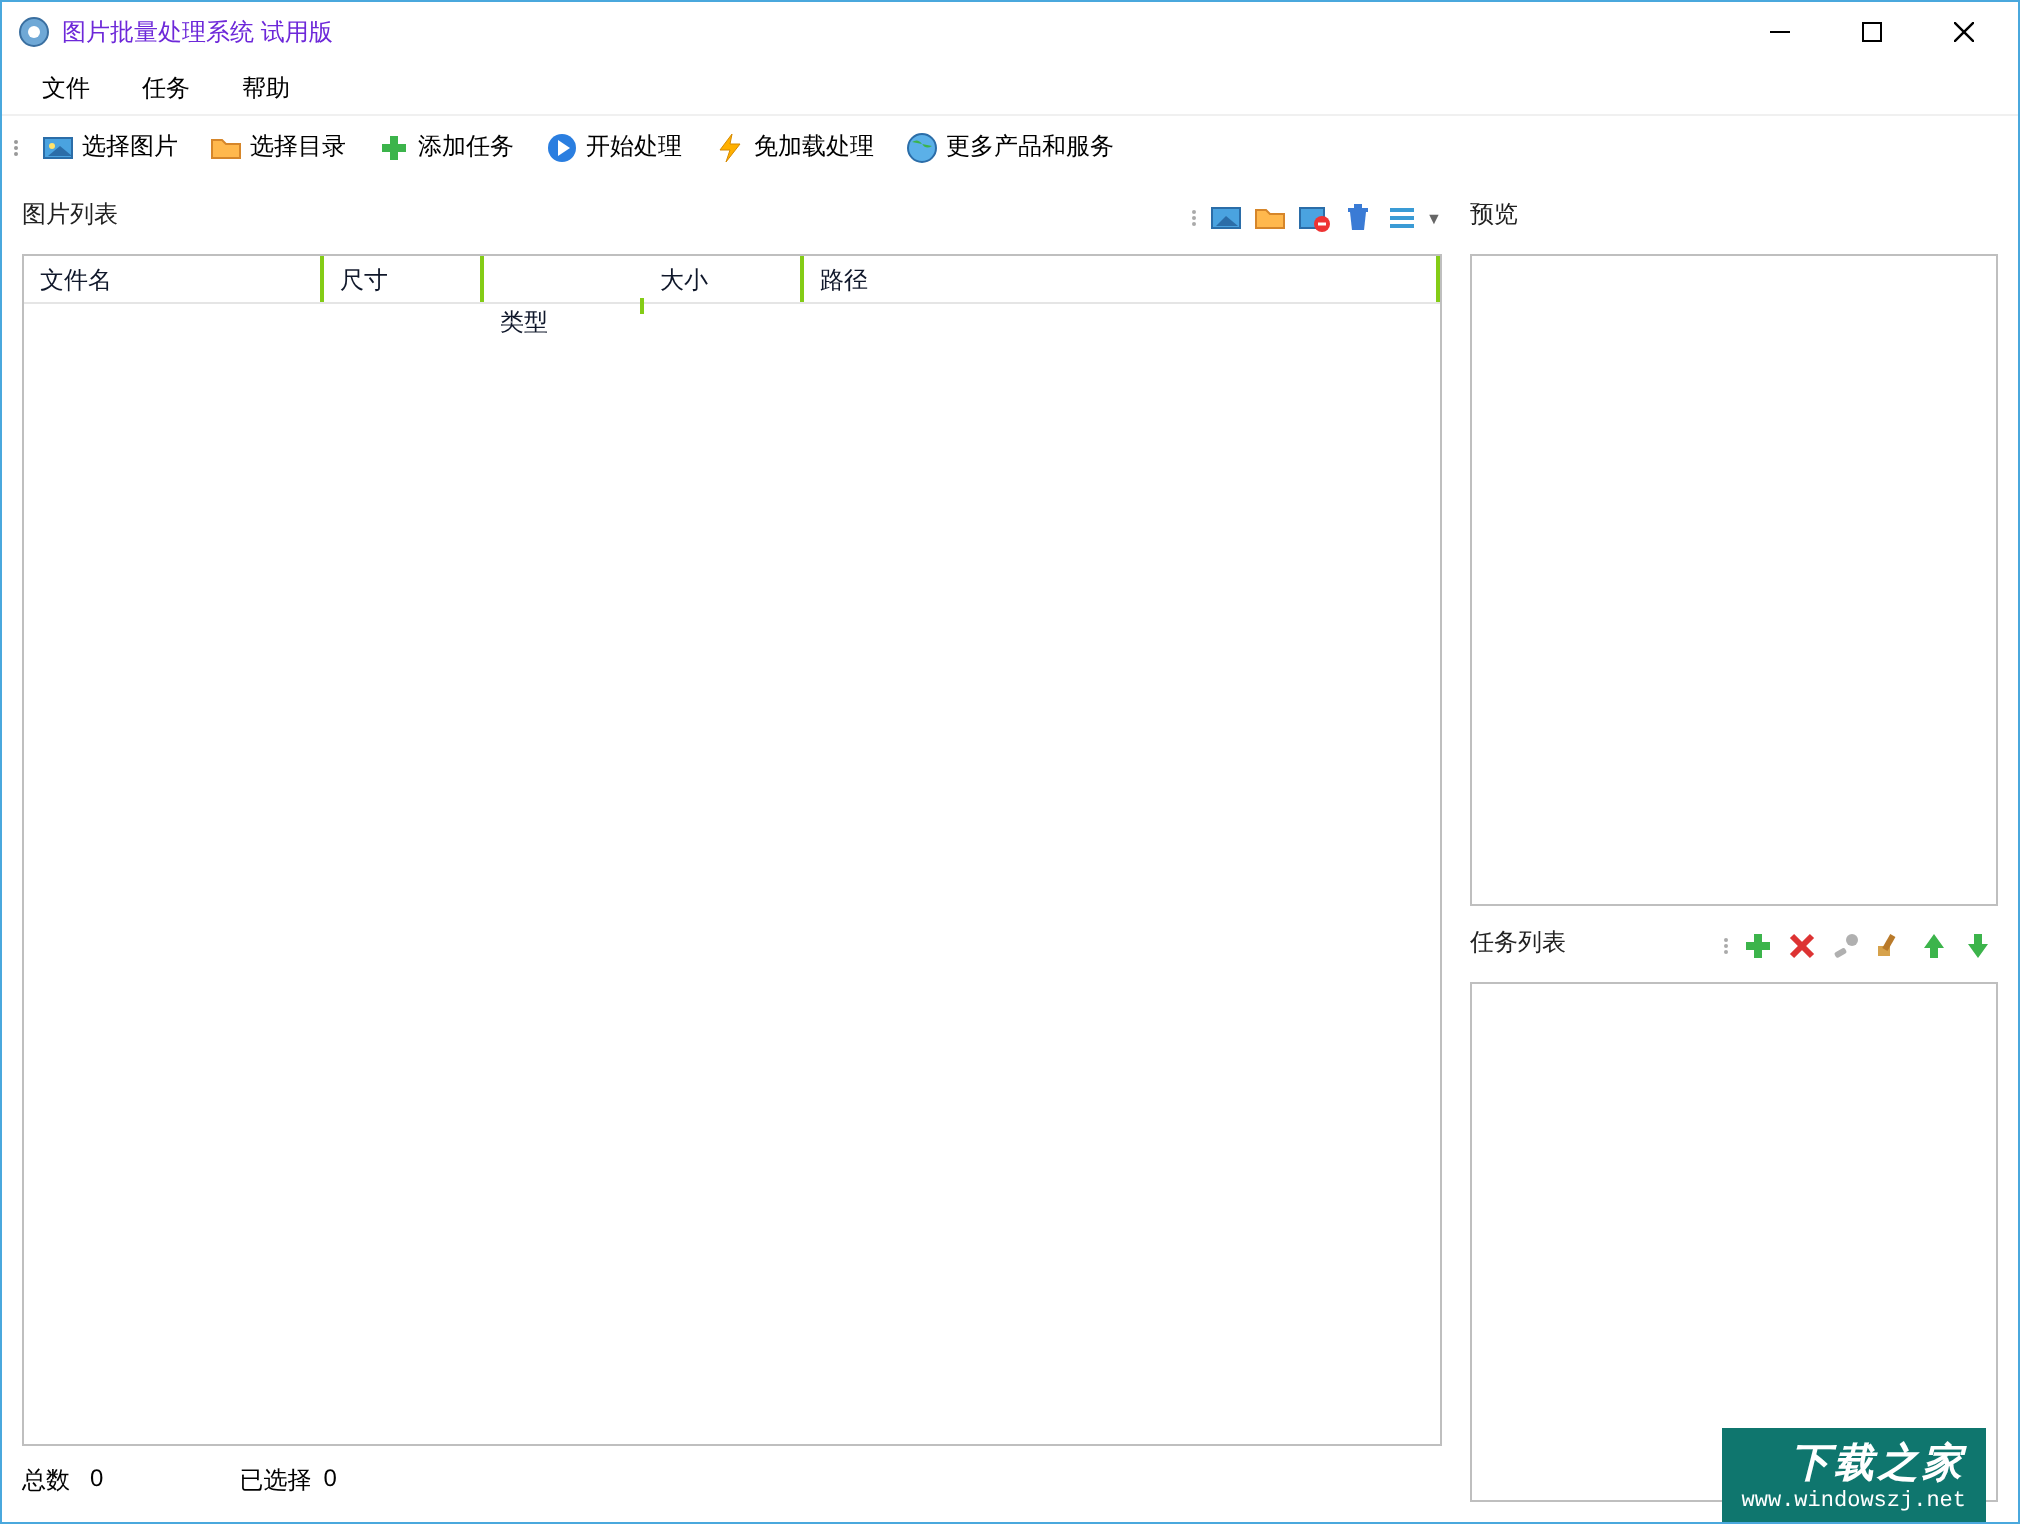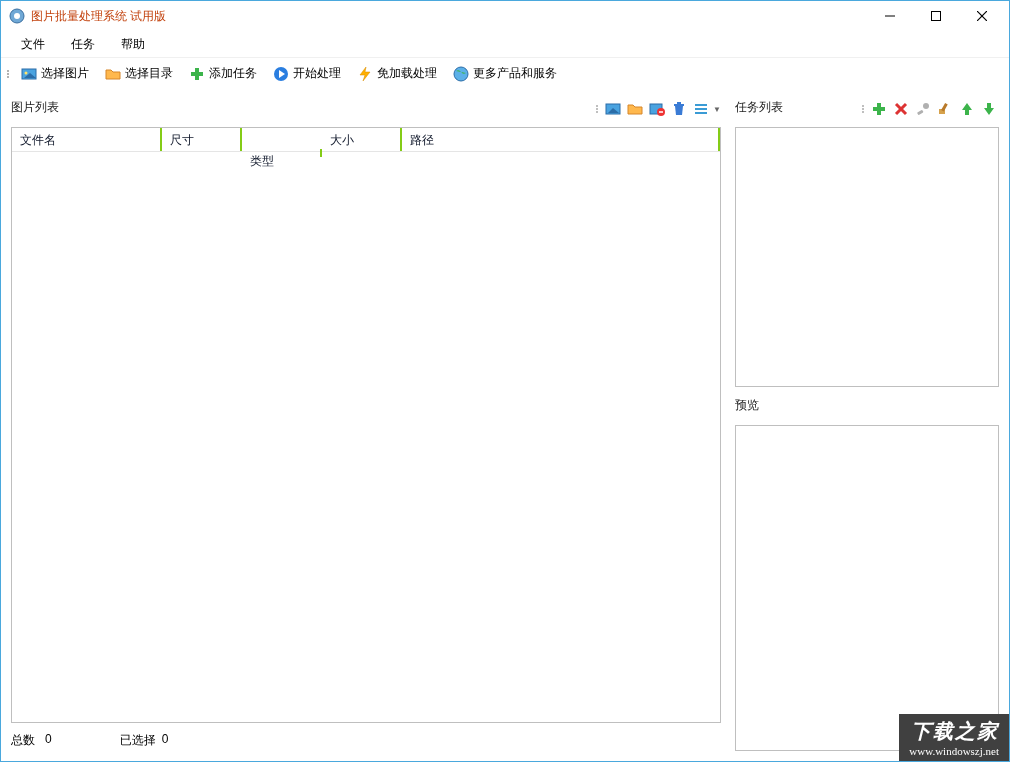--- a/index.html
+++ b/index.html
@@ -2,21 +2,21 @@
 <html><head>
 <meta charset="utf-8">
 <style>
 * { box-sizing: border-box; margin: 0; padding: 0; }
 body { font-family: "Microsoft YaHei", "SimSun", Arial, sans-serif; font-size: 12px; background: #fff; overflow: hidden; }
 
 .window { width: 1010px; height: 762px; border: 1px solid #4aa8dd; background: #fff; position: relative; }
 
 .titlebar { height: 30px; display: flex; align-items: center; padding: 0 4px 0 8px; background: #fff; }
 .titlebar .app-icon { width: 16px; height: 16px; margin-right: 6px; }
-.titlebar .title { flex: 1; color: #c2410c; font-family: Liberation Serif, serif; }
+.titlebar .title { flex: 1; color: #6d28d9; }
 .winbtns { display: flex; }
 .winbtn { width: 46px; height: 28px; display: flex; align-items: center; justify-content: center; cursor: pointer; }
 
 .menubar { height: 26px; display: flex; align-items: center; padding-left: 8px; gap: 2px; text-align: center; }
 .menubar .menu-item { padding: 4px 12px; cursor: pointer; }
 
 .toolbar { height: 32px; display: flex; align-items: center; padding-left: 4px; border-top: 1px solid #f0f0f0; }
 .toolbar .grip { width: 6px; height: 22px; margin-right: 2px; display:flex; flex-direction:column; justify-content:center; gap:1px; }
 .toolbar .grip span { width:2px; height:2px; background:#999; border-radius:50%; margin-left:2px; }
 .tb-btn { display: flex; align-items: center; padding: 3px 8px; cursor: pointer; gap: 4px; }
@@ -45,21 +45,21 @@
 .list-body { flex:1; }
 
 .status-row { height: 22px; display: flex; align-items: center; gap: 8px; margin-top: 6px; }
 .status-item { display: flex; gap: 6px; }
 .status-item .label { min-width: 28px; }
 .status-item.sel { margin-left: 60px; }
 
 .task-box { border: 1px solid #bfbfbf; height: 260px; background: #fff; }
 .preview-box { border: 1px solid #bfbfbf; flex: 1; background: #fff; }
 
-.watermark { position: absolute; right: 0; bottom: 0; background: #404040; color: #fff; padding: 4px 10px; font-family: Liberation Serif, serif; text-align: right; }
+.watermark { position: absolute; right: 16px; bottom: 0; background: #0f766e; color: #fff; padding: 4px 10px; font-family: Liberation Mono, monospace; text-align: right; }
 .watermark .big { font-size: 20px; font-style: italic; font-weight: bold; letter-spacing: 2px; }
 .watermark .small { font-size: 11px; }
 
 svg { display: block; }
 </style>
 </head>
 <body>
 
 <div class="window">
   <div class="titlebar">
@@ -226,20 +226,27 @@
           <span>0</span>
         </div>
         <div class="status-item sel">
           <span class="label">已选择</span>
           <span>0</span>
         </div>
       </div>
     </div>
 
     <div class="right-pane">
+      <div style="flex:1; display:flex; flex-direction:column;">
+        <div class="pane-header">
+          <span class="pane-title">预览</span>
+        </div>
+        <div class="preview-box"></div>
+      </div>
+
       <div>
         <div class="pane-header">
           <span class="pane-title">任务列表</span>
           <div class="mini-toolbar">
             <div class="grip">
                 <span></span>
                 <span></span>
                 <span></span>
               </div>
             <div class="mini-btn">
@@ -273,27 +280,20 @@
               </div>
             <div class="mini-btn">
                 <svg width="16" height="16">
                   <polygon points="8,14 13,7 10,7 10,2 6,2 6,7 3,7" fill="#3cb44b"></polygon>
                 </svg>
               </div>
           </div>
         </div>
         <div class="task-box"></div>
       </div>
-
-      <div style="flex:1; display:flex; flex-direction:column;">
-        <div class="pane-header">
-          <span class="pane-title">预览</span>
-        </div>
-        <div class="preview-box"></div>
-      </div>
     </div>
   </div>
 
   <div class="watermark">
     <div class="big">下载之家</div>
     <div class="small">www.windowszj.net</div>
   </div>
 </div>
 
 </body></html>

